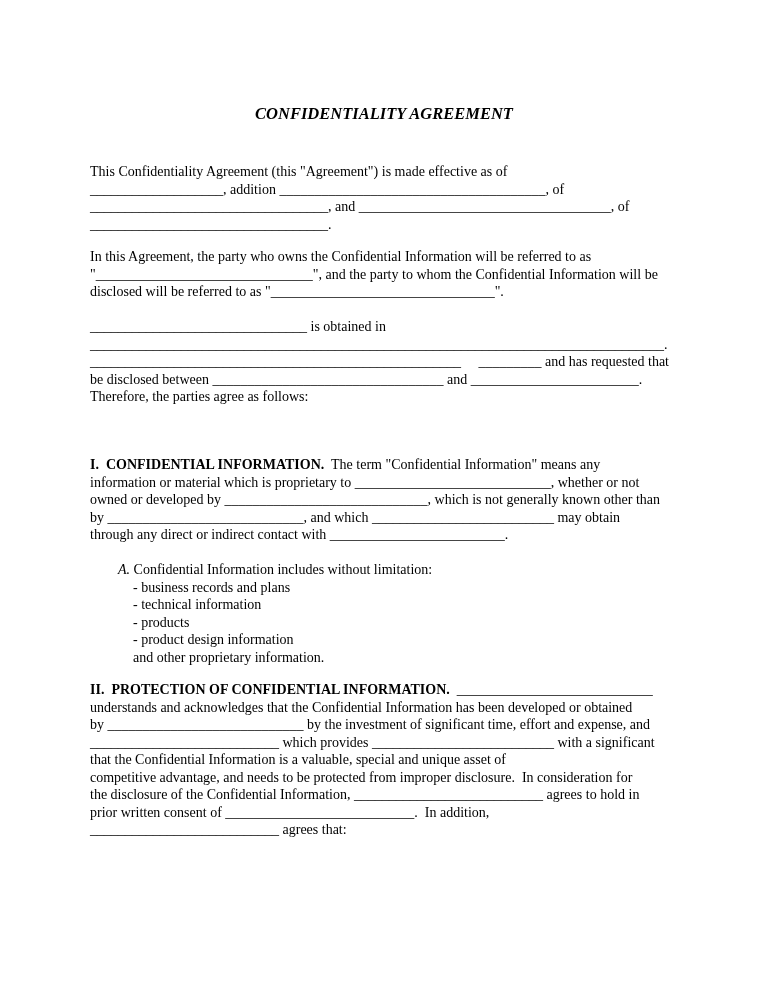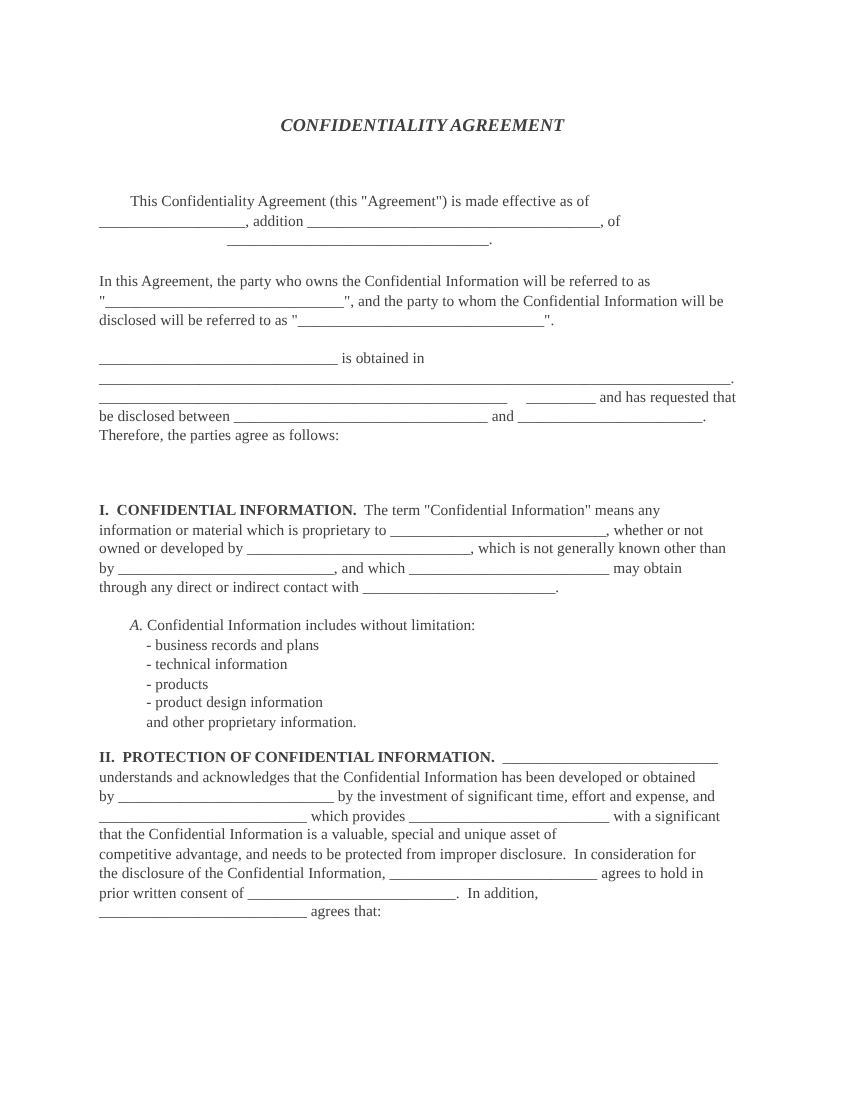--- a/index.html
+++ b/index.html
@@ -7,21 +7,21 @@
     padding: 0;
     background: #ffffff;
   }
   .page {
     position: relative;
     width: 768px;
     height: 994px;
     background: #ffffff;
     font-family: "Liberation Serif", "DejaVu Serif", serif;
     font-size: 14px;
-    color: #404040;
+    color: #000000;
     overflow: hidden;
   }
   .doc-title {
     position: absolute;
     top: 104px;
     left: 0;
     width: 768px;
     text-align: center;
     font-weight: bold;
     font-style: italic;
@@ -43,23 +43,24 @@
   .indent1 { padding-left: 28px; }
   .indent2 { padding-left: 43px; }
 </style>
 </head>
 <body>
 
 <div class="page">
 
   <h1 class="doc-title">CONFIDENTIALITY AGREEMENT</h1>
 
-  <div class="block" style="top:175px;text-align:center;">
+  <div class="block" style="top:163px;">
     <div class="line">This Confidentiality Agreement (this "Agreement") is made effective as of</div>
     <div class="line">___________________, addition ______________________________________, of</div>
+    <div class="line">__________________________________, and ____________________________________, of</div>
     <div class="line">__________________________________.</div>
   </div>
 
   <div class="block" style="top:248px;">
     <div class="line">In this Agreement, the party who owns the Confidential Information will be referred to as</div>
     <div class="line">"_______________________________", and the party to whom the Confidential Information will be</div>
     <div class="line">disclosed will be referred to as "________________________________".</div>
   </div>
 
   <div class="block" style="top:318px;">

